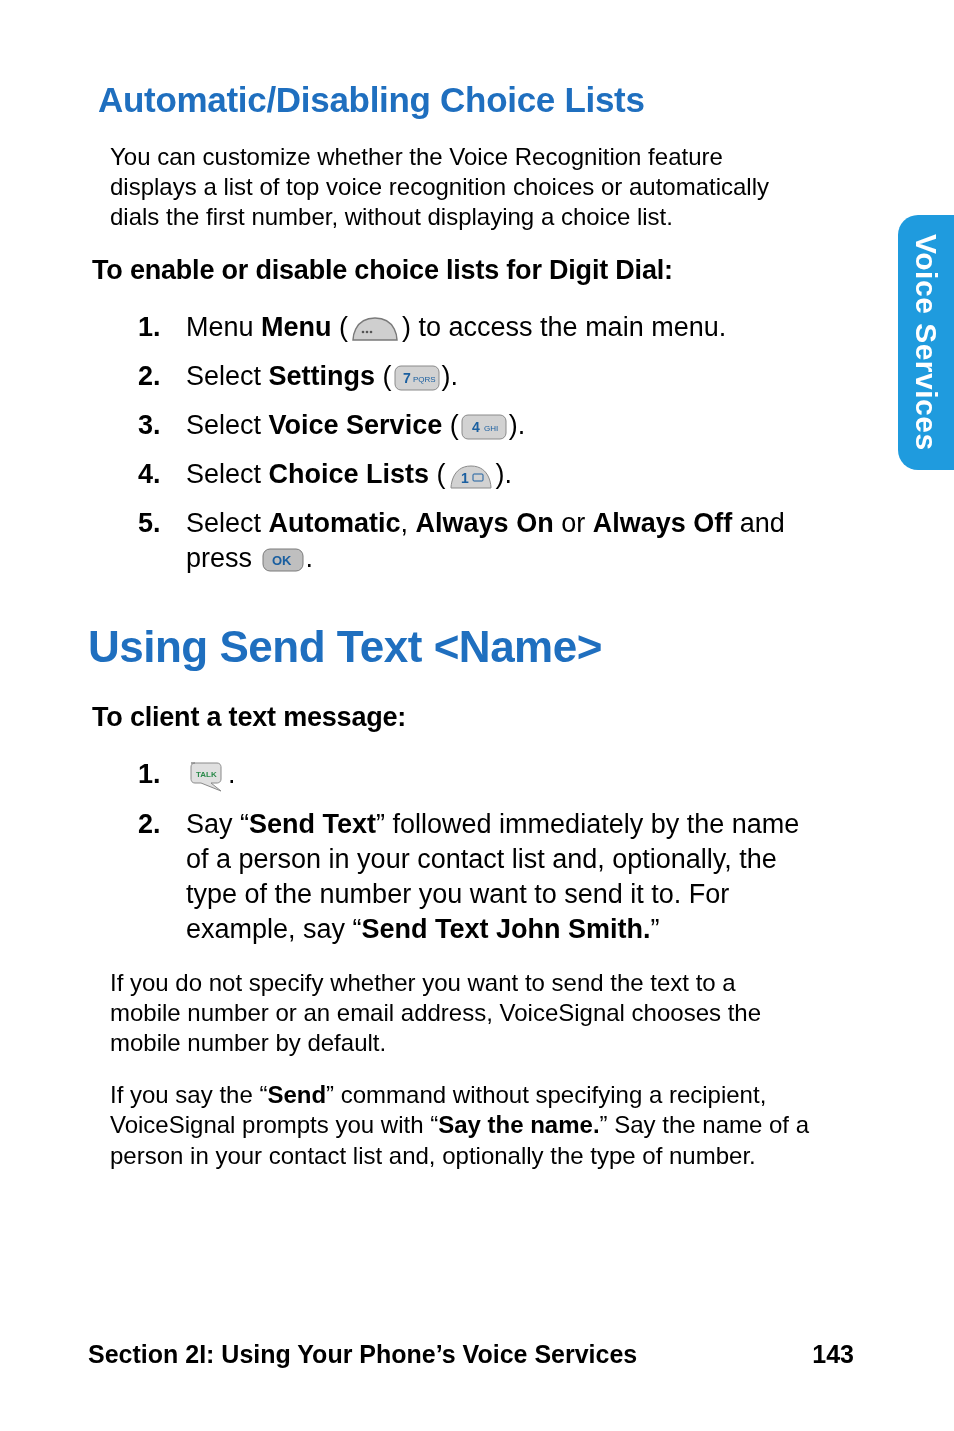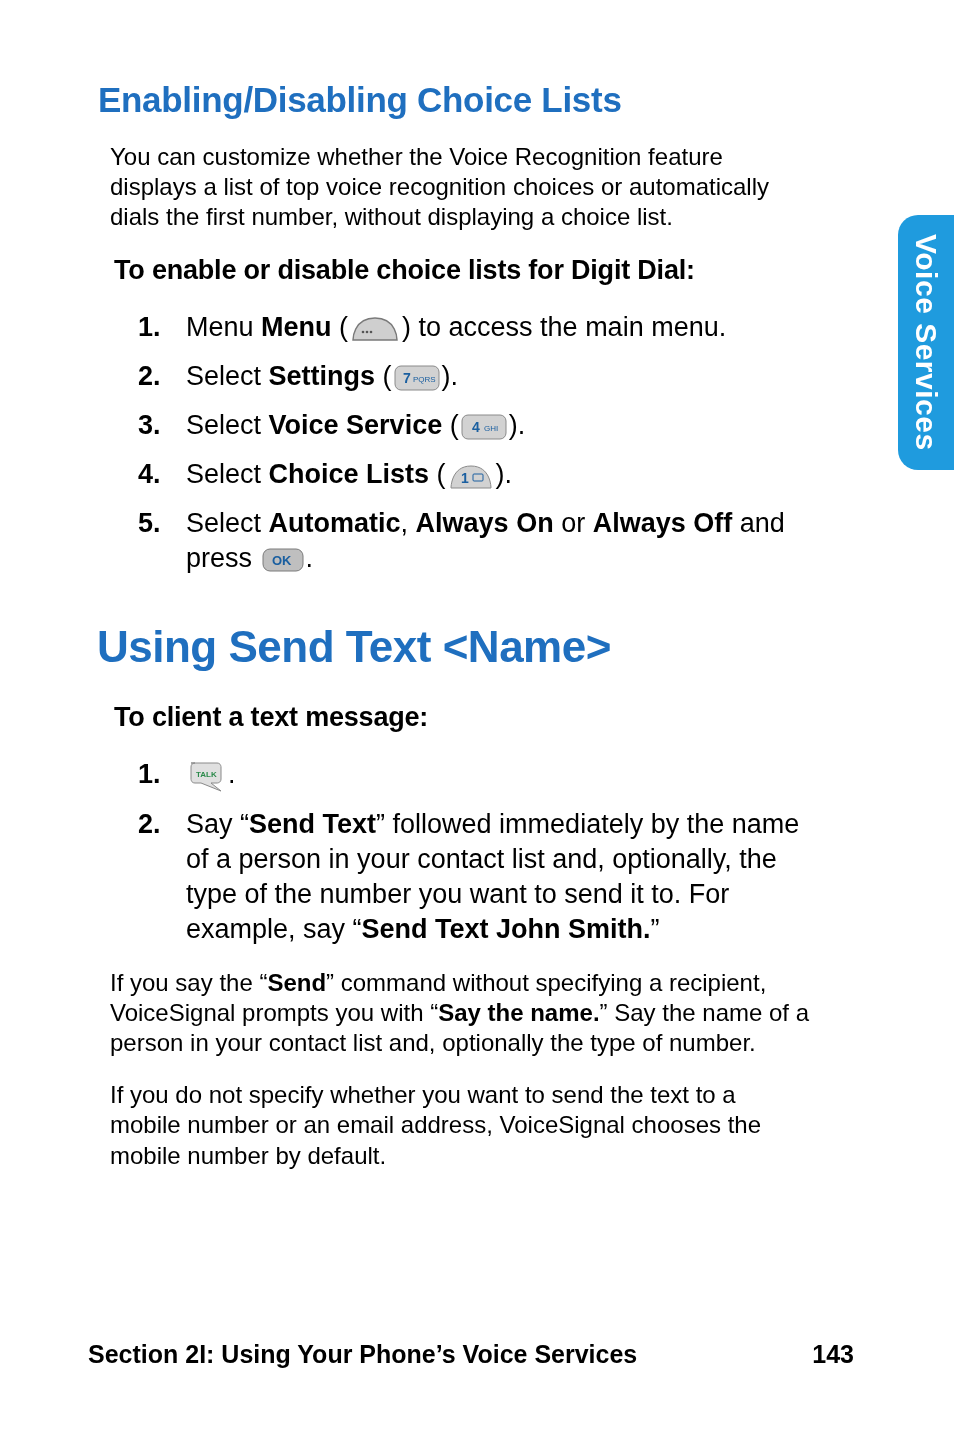--- a/index.html
+++ b/index.html
@@ -1,41 +1,41 @@
 <!DOCTYPE html>
 <html><head>
 <meta charset="utf-8">
 <style>
   * { margin: 0; padding: 0; box-sizing: border-box; }
   html, body { width: 954px; height: 1431px; background: #ffffff; font-family: "Myriad Pro", "Segoe UI", "Helvetica Neue", Arial, sans-serif; color: #000; }
   .page { position: relative; width: 954px; height: 1431px; padding: 70px 90px 0 88px; }
   .side-tab { position: absolute; right: 0; top: 215px; width: 56px; height: 255px; background: #1f9bde; border-top-left-radius: 20px; border-bottom-left-radius: 20px; display: flex; align-items: center; justify-content: center; }
   .side-tab span { writing-mode: vertical-rl; color: #ffffff; font-weight: 700; font-size: 30px; letter-spacing: 0.5px; }
   h1.subhead { color: #1f6fbf; font-weight: 700; font-size: 35px; margin: 10px 0 22px 10px; letter-spacing: -0.3px; }
-  h1.mainhead { color: #1f6fbf; font-weight: 700; font-size: 44px; margin: 46px 0 30px 9px; letter-spacing: -0.5px; }
+  h1.mainhead { color: #1f6fbf; font-weight: 700; font-size: 44px; margin: 46px 0 30px 0; letter-spacing: -0.5px; }
   p.body { font-size: 24px; line-height: 1.26; margin: 0 0 22px 22px; max-width: 700px; }
-  p.boldlead { font-weight: 700; font-size: 27px; margin: 0 0 24px 26px; letter-spacing: -0.2px; }
+  p.boldlead { font-weight: 700; font-size: 27px; margin: 0 0 24px 4px; letter-spacing: -0.2px; }
   ol.steps { list-style: none; margin: 0 0 20px 50px; max-width: 680px; }
   ol.steps > li { position: relative; padding-left: 48px; font-size: 27px; line-height: 1.3; margin-bottom: 14px; }
   ol.steps > li .num { position: absolute; left: 0; top: 0; font-weight: 700; }
   .b { font-weight: 700; }
   .key { display: inline-block; vertical-align: middle; margin: 0 1px; }
   .key svg { display: block; }
   .footer { position: absolute; bottom: 62px; left: 88px; right: 100px; display: flex; justify-content: space-between; font-weight: 700; font-size: 25px; gap: 12px; }
 </style>
 </head>
 <body>
 
 <div class="page">
 
   <div class="side-tab">
     <span>Voice Services</span>
   </div>
 
-  <h1 class="subhead">Enabling/Disabling Choice Lists</h1>
+  <h1 class="subhead">Automatic/Disabling Choice Lists</h1>
 
   <p class="body">You can customize whether the Voice Recognition feature displays a list of top voice recognition choices or automatically dials the first number, without displaying a choice list.</p>
 
   <p class="boldlead">To enable or disable choice lists for Digit Dial:</p>
 
   <ol class="steps">
     <li>
       <span class="num">1.</span>
       <span>Menu </span><span class="b">Menu</span><span> (</span><span class="key">
         <svg width="52" height="30" viewBox="0 0 52 30">
@@ -101,24 +101,24 @@
             <text x="9" y="18" font-size="8" font-family="Arial" fill="#2a8a4a" font-weight="bold">TALK</text>
           </svg>
       </span><span>.</span>
     </li>
     <li>
       <span class="num">2.</span>
       <span>Say “</span><span class="b">Send Text</span><span>” followed immediately by the name of a person in your contact list and, optionally, the type of the number you want to send it to. For example, say “</span><span class="b">Send Text John Smith.</span><span>”</span>
     </li>
   </ol>
 
+  <p class="body">If you do not specify whether you want to send the text to a mobile number or an email address, VoiceSignal chooses the mobile number by default.</p>
+
   <p class="body">
     <span>If you say the “</span><span class="b">Send</span><span>” command without specifying a recipient, VoiceSignal prompts you with “</span><span class="b">Say the name.</span><span>” Say the name of a person in your contact list and, optionally the type of number.</span>
   </p>
-
-  <p class="body">If you do not specify whether you want to send the text to a mobile number or an email address, VoiceSignal chooses the mobile number by default.</p>
 
   <div class="footer">
     <span>Section 2I: Using Your Phone’s Voice Services</span>
     <span>143</span>
   </div>
 
 </div>
 
 </body></html>

